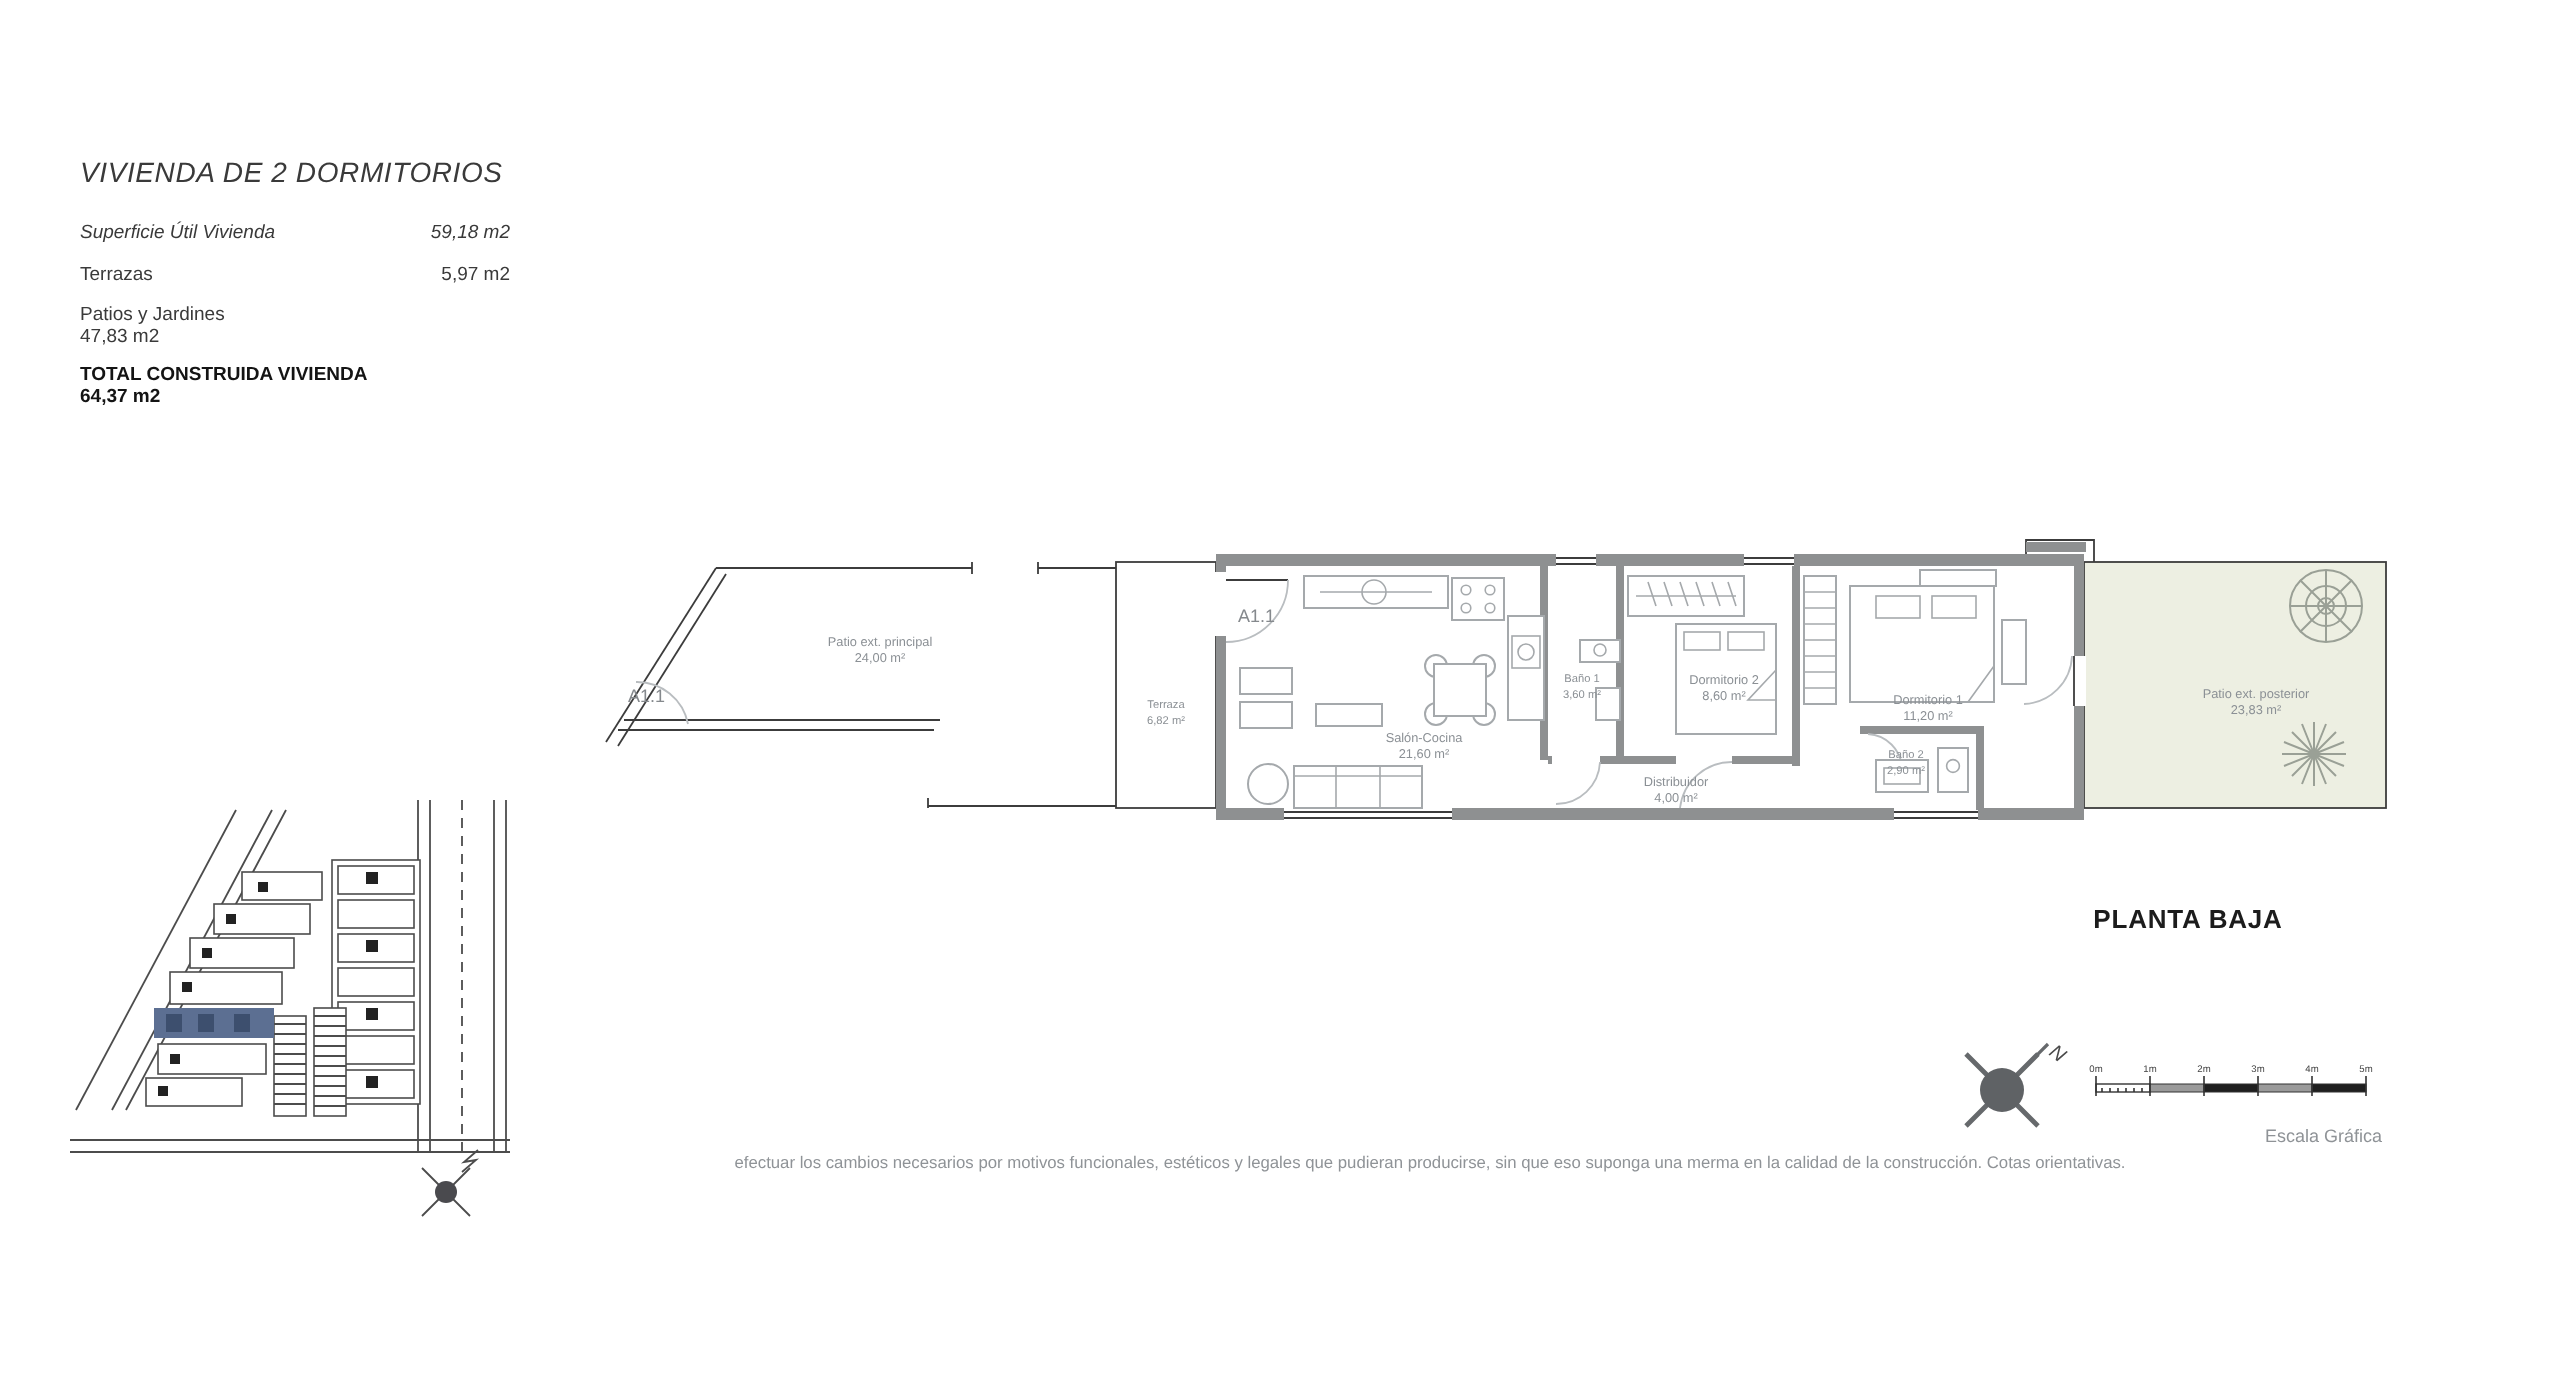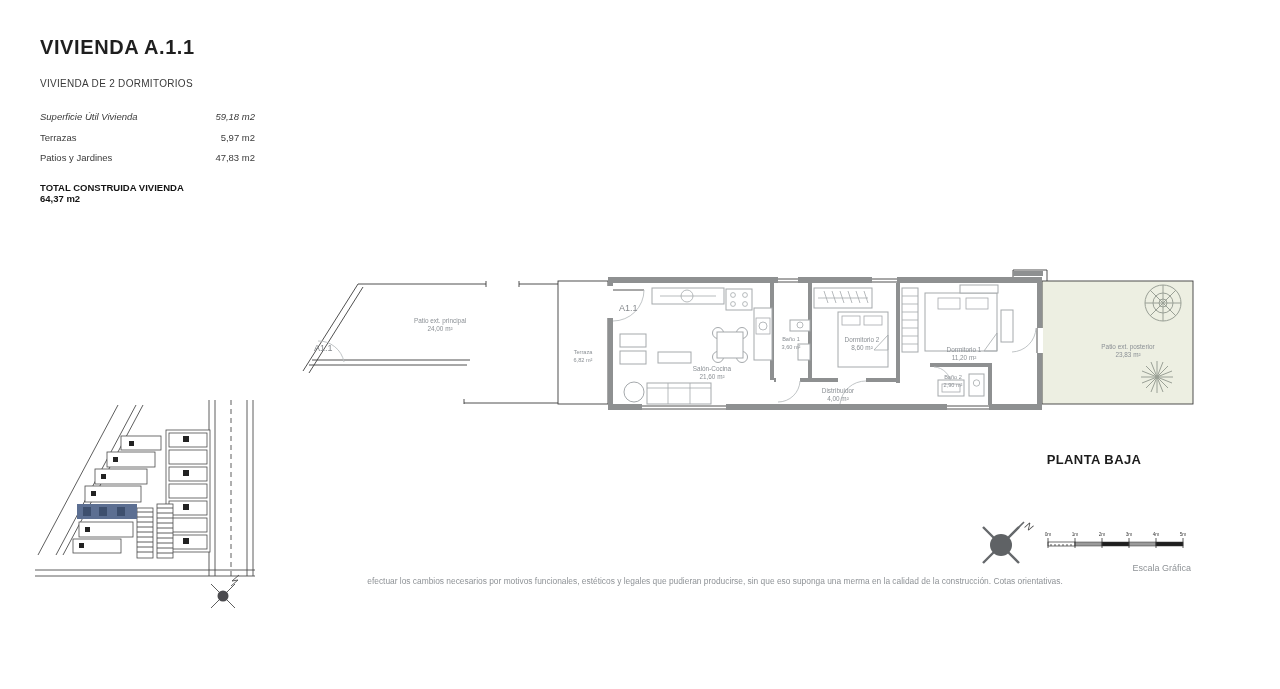--- a/index.html
+++ b/index.html
@@ -3,25 +3,25 @@
 <meta charset="utf-8">
 <style>
   * { margin:0; padding:0; box-sizing:border-box; }
   html,body { background:#ffffff; }
   #canvas { position:relative; width:1280px; height:689px; background:#ffffff; overflow:hidden;
             font-family:"Liberation Sans", sans-serif; color:#3c3c3c; }
   .abs { position:absolute; }
 
   
   #title    { left:40px; top:36px; font-size:20px; font-weight:bold; color:#1f1f1f; letter-spacing:.6px; }
-  #subtitle { left:40px; top:78px; font-size:10px; color:#3a3a3a; letter-spacing:.3px; }
+  #subtitle { left:40px; top:78px; font-size:14px; color:#3a3a3a; letter-spacing:.3px;font-style:italic; }
   .irow  { left:40px; width:215px; display:flex; justify-content:space-between;
            font-size:9.5px; color:#3a3a3a; }
   .irow.total { font-weight:bold; color:#141414; }
-  #row1 { top:111px;font-style:italic; } #row2 { top:132px;text-align:right; } #row3 { top:152px; } #rowT { top:182px;flex-direction:column; }
+  #row1 { top:111px;font-style:italic; } #row2 { top:132px;text-align:right; } #row3 { top:152px;flex-direction:column; } #rowT { top:182px;flex-direction:column; }
 
   
   #planta { left:994px; top:452px; width:200px; text-align:center; font-size:13px;
             font-weight:bold; color:#1c1c1c; letter-spacing:.4px; }
 
   
   #footnote { left:300px; top:576px; width:830px; text-align:center; font-size:8.4px;
               line-height:11.5px; color:#8f9397; }
 
   
@@ -39,21 +39,20 @@
   .siteF{ stroke:#4c4c4c; stroke-width:0.8; fill:#ffffff; }
   .tick { stroke:#333333; stroke-width:0.8; }
   .slabel { font-size:4.8px; fill:#444444; text-anchor:middle; }
   #escala-caption { font-size:9px; fill:#8f9397; text-anchor:end; }
 </style>
 </head>
 <body>
 
 <div id="canvas">
 
-  <div id="title" class="abs">VIVIENDA A.1.1</div>
   <div id="subtitle" class="abs">VIVIENDA DE 2 DORMITORIOS</div>
 
   <div id="row1" class="abs irow">
     <span>Superficie Útil Vivienda</span>
     <span>59,18 m2</span>
   </div>
   <div id="row2" class="abs irow">
     <span>Terrazas</span>
     <span>5,97 m2</span>
   </div>

